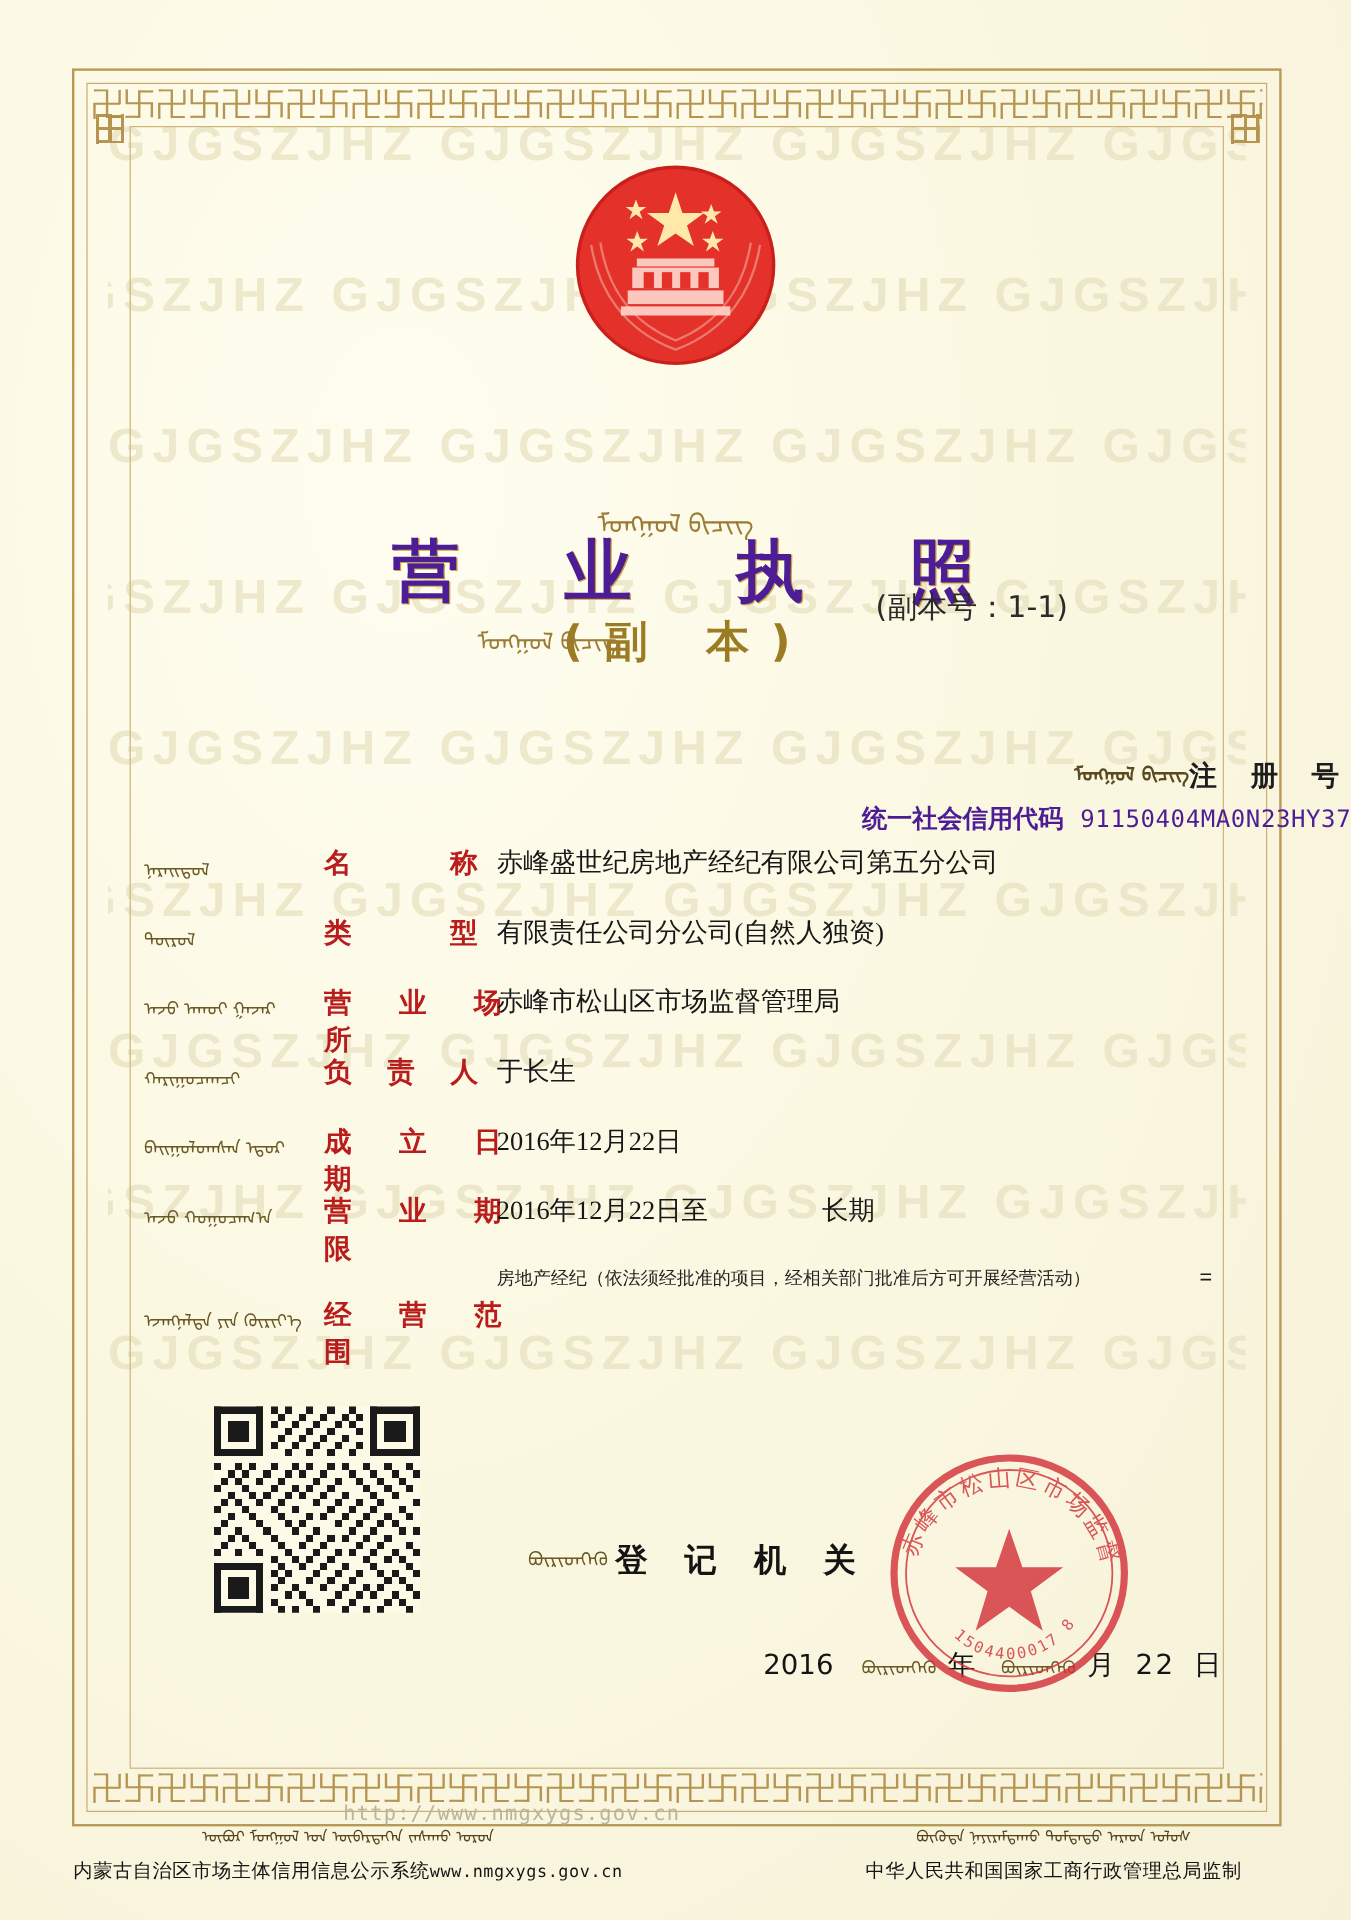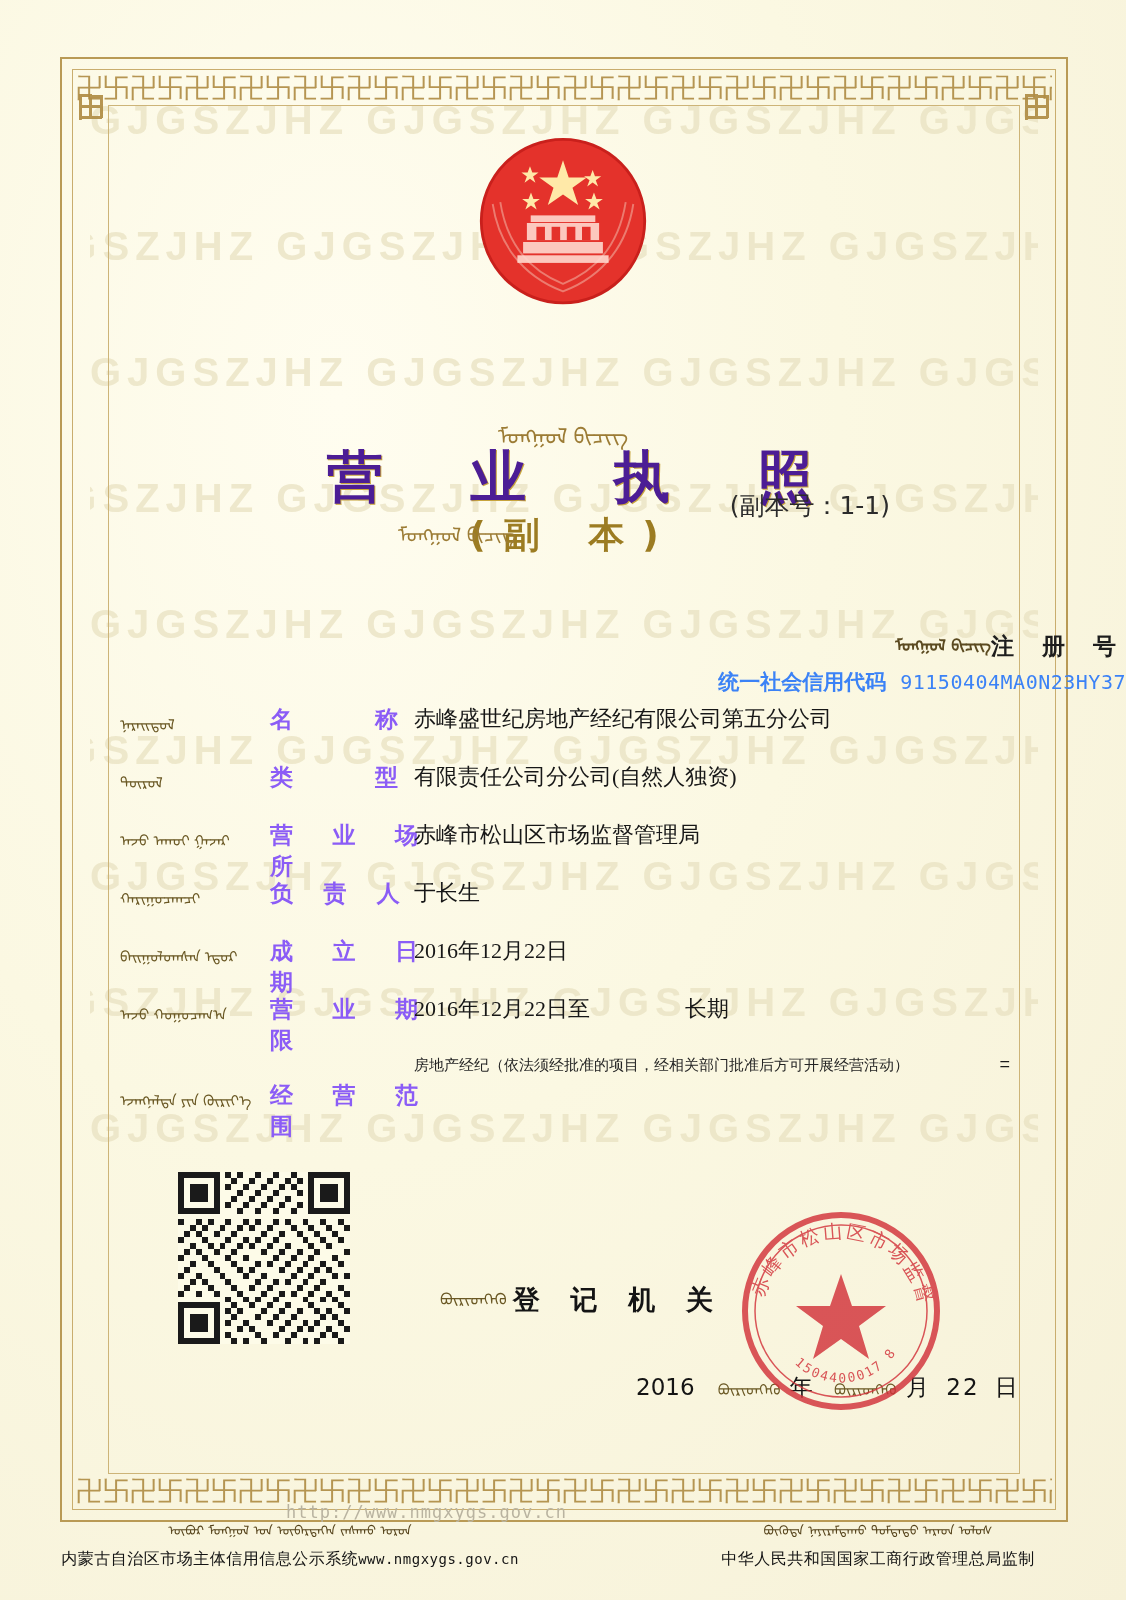--- a/index.html
+++ b/index.html
@@ -183,21 +183,21 @@
     color: #5b4a20;
     font-size: 16px;
     letter-spacing: 22px;
     vertical-align: 3px;
   }
   .reg-code-row {
     margin-top: 6px;
     font-family: "DejaVu Sans", sans-serif;
     font-size: 21px;
     font-weight: bold;
-    color: #3b82f6;
+    color: #4c1d95;
     padding-left: 32px;
   }
   .reg-code-row .code {
     font-family: "DejaVu Sans Mono", monospace;
     font-weight: normal;
     font-size: 20px;
     margin-left: 14px;
     letter-spacing: .5px;
   }
 
@@ -220,24 +220,24 @@
     color: #6a5824;
     font-size: 15px;
     letter-spacing: 16px;
     white-space: nowrap;
   }
   .f-label {
     position: absolute;
     left: 150px;
     width: 160px;
     top: 4px;
-    font-family: Liberation Sans, sans-serif;
+    font-family: Liberation Serif, serif;
     font-weight: bold;
     font-size: 23px;
-    color: #8b5cf6;
+    color: #b91c1c;
     letter-spacing: 12px;
     text-align: justify;
   }
   .f-value {
     position: absolute;
     left: 282px;
     top: 4px;
     right: 0;
     font-family: Liberation Serif, serif;
     font-size: 22px;

